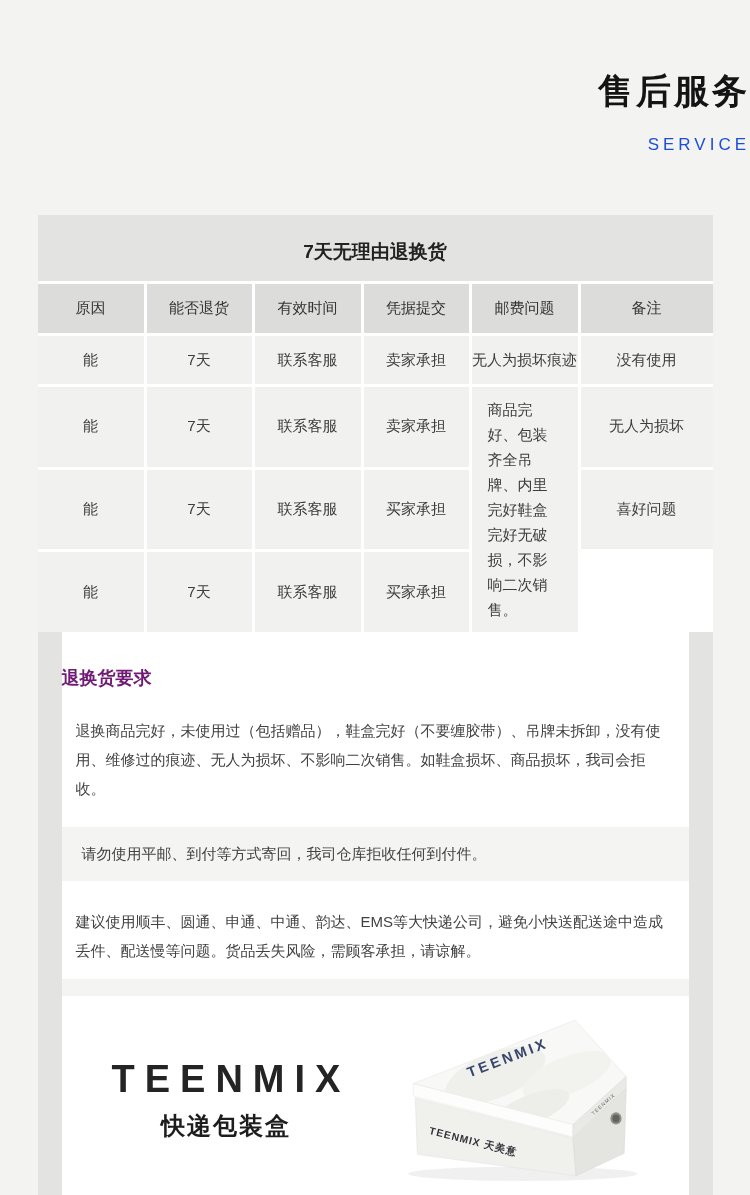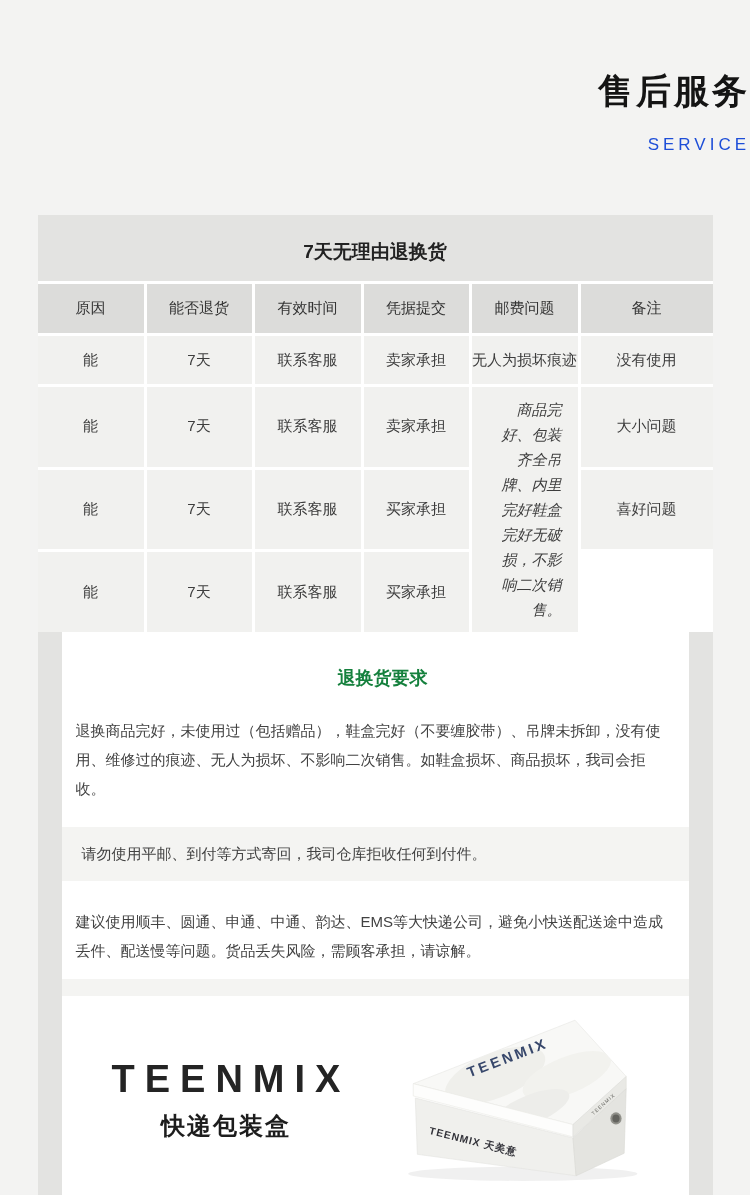--- a/index.html
+++ b/index.html
@@ -35,32 +35,31 @@
     background:#f1f1ef;
     min-height:48px;
     display:flex; align-items:center; justify-content:center;
     font-size:15px; color:#3d3d3d;
     text-align:center;
   }
   .cell.hdr { background:#dcdcda; min-height:49px; color:#333; }
   .cell.note-merged {
     grid-row:span 3;
     justify-content:flex-start;
-    text-align:right;
+    text-align:left;
     padding:10px 16px;
     line-height:25px;
-    font-style:italic;
   }
 
   .white-box {
     margin:0 24px;
     background:#ffffff;
     padding-top:34px;
   }
-  .req-title { text-align:center; font-size:18px; font-weight:bold; color:#15803d;margin-left:15px; }
+  .req-title { font-size:18px; font-weight:bold; color:#701a75; }
   .req-para {
     margin:26px 14px 0;
     font-size:15px; line-height:29px; color:#424242;
   }
   .req-band {
     margin-top:24px;
     background:#f4f4f2;
     padding:13px 20px;
     font-size:15px; line-height:28px; color:#424242;
   }
@@ -101,21 +100,21 @@
     <div class="cell">卖家承担</div>
     <div class="cell">无人为损坏痕迹</div>
 
     <div class="cell">没有使用</div>
     <div class="cell">能</div>
     <div class="cell">7天</div>
     <div class="cell">联系客服</div>
     <div class="cell">卖家承担</div>
     <div class="cell note-merged">商品完好、包装齐全吊牌、内里完好鞋盒完好无破损，不影响二次销售。</div>
 
-    <div class="cell">大小问题</div>
+    <div class="cell">无人为损坏</div>
     <div class="cell">能</div>
     <div class="cell">7天</div>
     <div class="cell">联系客服</div>
     <div class="cell">买家承担</div>
 
     <div class="cell">喜好问题</div>
     <div class="cell">能</div>
     <div class="cell">7天</div>
     <div class="cell">联系客服</div>
     <div class="cell">买家承担</div>

